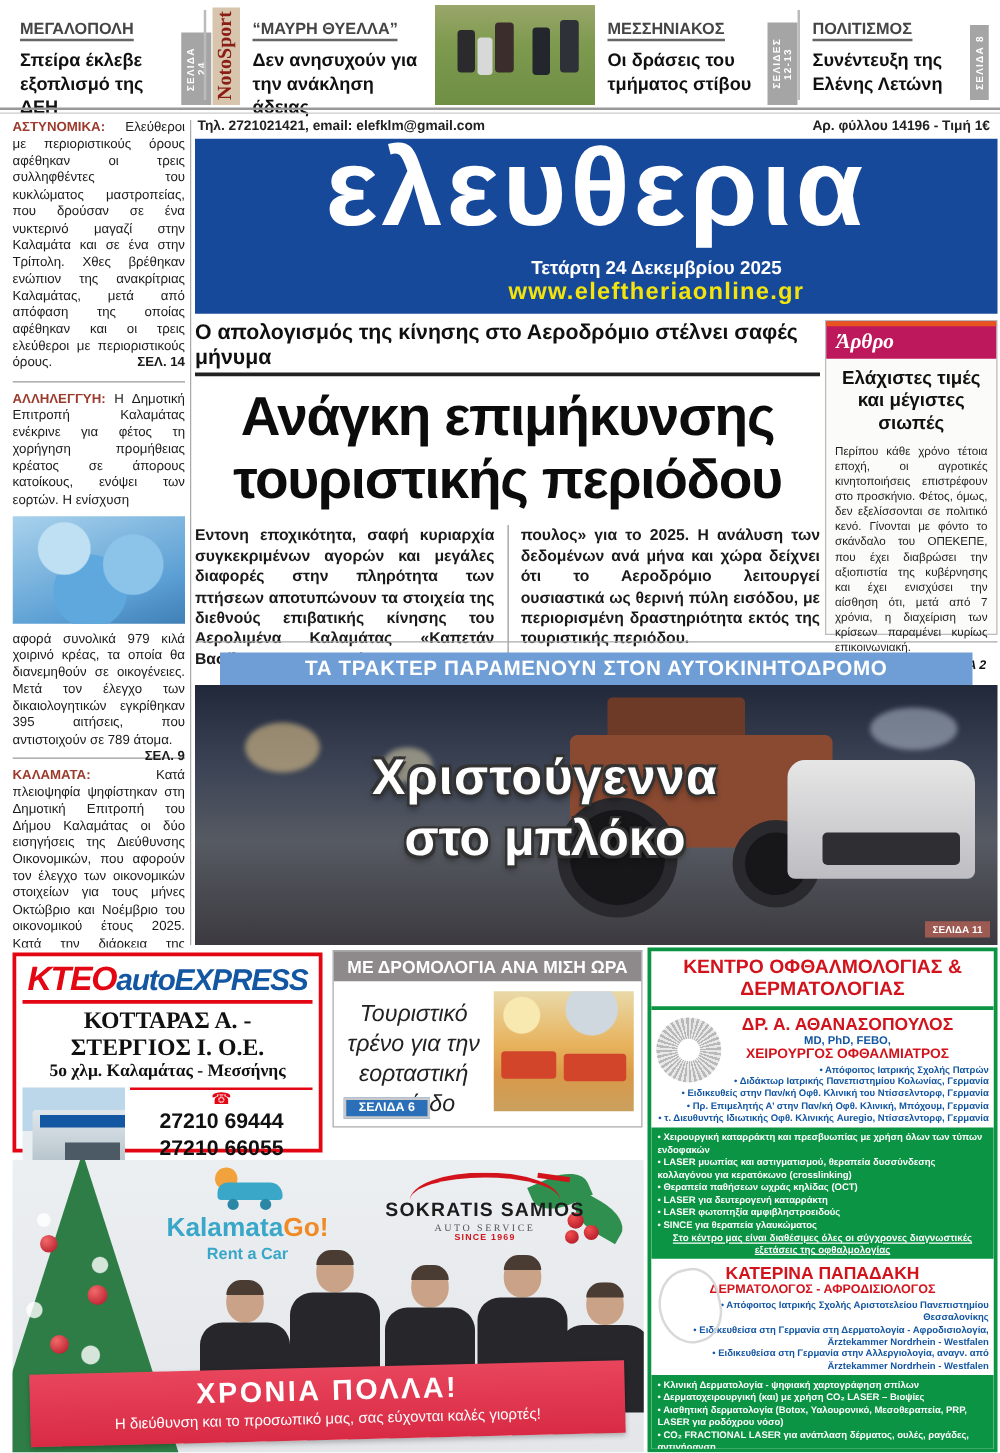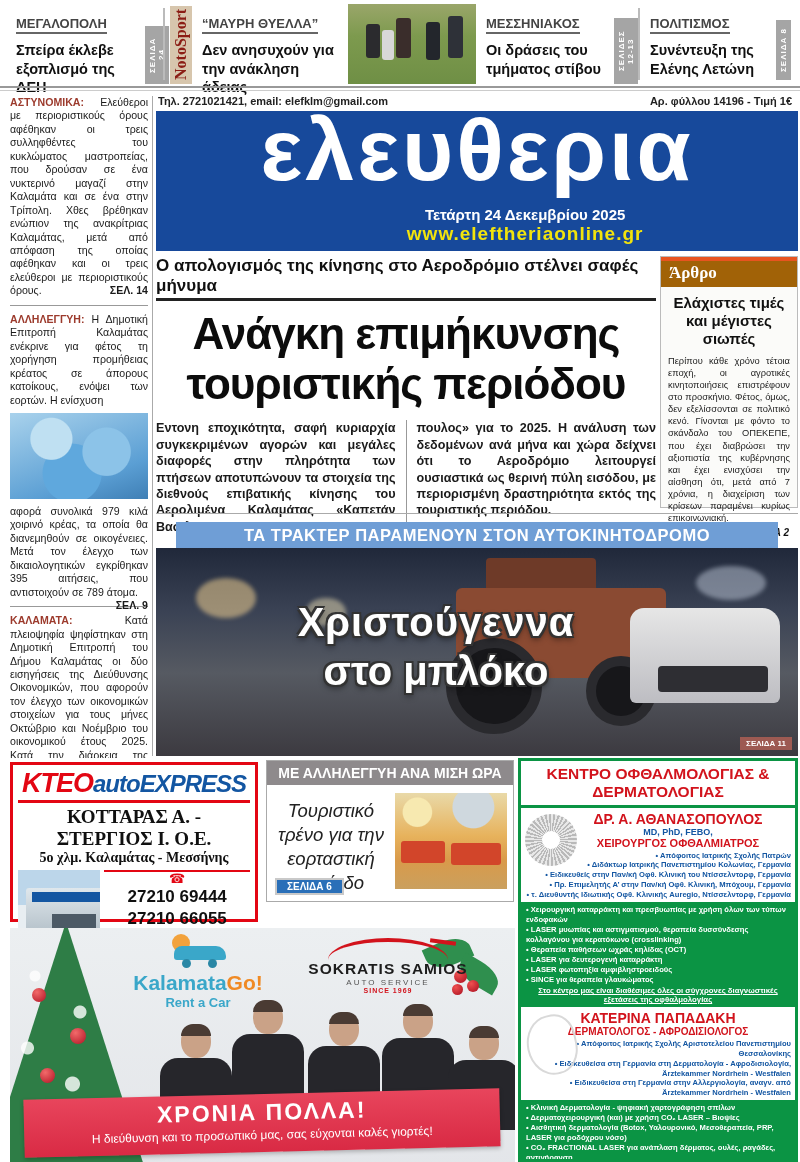--- a/index.html
+++ b/index.html
@@ -49,21 +49,21 @@
   .lead-headline{font-size:44px;line-height:1.13;font-weight:bold;color:#0c0c0c;text-align:center;letter-spacing:-1px;margin:2px 0 12px 0;}
   .lead-body{display:flex;gap:10px;}
   .lead-colA,.lead-colB{flex:1;font-size:12.6px;font-weight:bold;line-height:1.3;text-align:justify;color:#1a1a1a;}
   .lead-colB{border-left:1px solid #999;padding-left:10px;}
   .lead-ref{display:block;text-align:right;margin-top:4px;font-weight:bold;font-size:12.5px;}
   .sq{display:inline-block;width:10px;height:10px;background:#d2131c;margin-right:5px;vertical-align:baseline;}
   .lead-rule{position:absolute;left:156px;top:513px;width:642px;border-top:1px solid #aaa;}
 
   
   .arthro{position:absolute;left:660px;top:256px;width:138px;height:252px;border:1px solid #bbb;background:#fbfbf9;box-sizing:border-box;}
-  .arthro-head{background:#a16207;border-top:4px solid #e8541f;color:#fff;font-family:"Liberation Serif", serif;font-weight:bold;font-size:17px;padding:2px 8px 4px 8px;}
+  .arthro-head{background:#be185d;border-top:4px solid #e8541f;color:#fff;font-family:"Liberation Serif", serif;font-style:italic;font-weight:bold;font-size:17px;padding:2px 8px 4px 8px;}
   .arthro-title{font-size:15px;font-weight:bold;text-align:center;line-height:1.2;margin:7px 4px;color:#101010;}
   .arthro-body{font-size:9.3px;line-height:1.3;text-align:justify;margin:0 7px;color:#222;}
   .arthro-ref{font-size:10px;font-weight:bold;font-style:italic;text-align:right;margin:3px 8px;}
 
   
   .tractor-strip{position:absolute;left:176px;top:522px;width:602px;height:26px;background:#6f9ed6;color:#fff;font-weight:bold;font-size:16.5px;text-align:center;line-height:26px;letter-spacing:0.5px;}
   .tractor-photo{position:absolute;left:156px;top:548px;width:642px;height:208px;overflow:hidden;
      background:linear-gradient(180deg,#20283a 0%,#3a4254 30%,#565a62 60%,#3c3a40 100%);}
   .glow{position:absolute;border-radius:50%;filter:blur(2px);}
   .tractor-body{position:absolute;left:300px;top:40px;width:210px;height:90px;background:#8a4a32;border-radius:6px;}
@@ -147,21 +147,21 @@
   .kg-sun{position:absolute;left:6px;top:-8px;width:18px;height:18px;border-radius:50%;background:#f2a23c;}
   .kg-body{position:absolute;left:8px;top:4px;width:52px;height:14px;background:#3aa7c9;border-radius:8px 10px 3px 3px;}
   .kg-wheel{position:absolute;bottom:0;width:9px;height:9px;border-radius:50%;background:#2a87a5;}
   .kg-name{font-weight:bold;font-size:21px;margin-top:3px;}
   .kg-n1{color:#3aa7c9;}.kg-n2{color:#f08a24;}
   .kg-sub{color:#3aa7c9;font-weight:bold;font-size:13px;}
   .ss-logo{position:absolute;left:288px;top:10px;width:180px;text-align:center;}
   .ss-swoosh{width:120px;height:18px;margin:0 auto;border-top:4px solid #d2131c;border-radius:50% 50% 0 0/100% 100% 0 0;position:relative;}
   .ss-swoosh::after{content:"";position:absolute;right:-8px;top:-2px;width:26px;height:4px;background:#d2131c;transform:rotate(8deg);}
   .ss-name{font-weight:bold;font-size:15.5px;letter-spacing:1px;color:#1c1c1c;}
-  .ss-sub{font-size:8px;color:#555;letter-spacing:2px;}
+  .ss-sub{font-size:8px;color:#555;letter-spacing:2px;font-family:Liberation Serif, serif;}
   .ss-since{font-size:7px;color:#d2131c;font-weight:bold;letter-spacing:1px;}
   .person{position:absolute;}
   .p-head{width:30px;height:34px;border-radius:50% 50% 46% 46%;background:#caa287;margin:0 auto;}
   .p-hair{width:30px;height:12px;border-radius:14px 14px 0 0;background:#4a3b33;margin:-34px auto 22px auto;}
   .p-body{width:72px;height:70px;border-radius:18px 18px 0 0;background:#26262b;margin:0 auto;}
   .ribbon{position:absolute;left:14px;top:166px;width:476px;height:58px;background:linear-gradient(180deg,#e8455c,#d92a44);transform:rotate(-1.4deg);box-shadow:0 2px 4px rgba(0,0,0,.25);text-align:center;}
   .ribbon-main{color:#fff;font-weight:bold;font-size:23px;letter-spacing:2px;margin-top:5px;}
   .ribbon-sub{color:#fff;font-size:12px;margin-top:2px;}
   .tiretrack{position:absolute;left:60px;bottom:0;width:445px;height:8px;
      background:repeating-linear-gradient(90deg,#1c1c1c 0 18px,#e2e4e8 18px 26px);}
@@ -296,21 +296,21 @@
         <div class="kteo-phone">27210 69444</div>
         <div class="kteo-phone">27210 66055</div>
         <div class="kteo-mailrule"></div>
         <div class="kteo-icon">✉</div>
         <div class="kteo-email">kteoautoexpress@gmail.com</div>
       </div>
     </div>
   </div>
 
   <div class="train">
-    <div class="train-head">ΜΕ ΑΛΛΗΛΕΓΓΥΗ ΑΝΑ ΜΙΣΗ ΩΡΑ</div>
+    <div class="train-head">ΜΕ ΔΡΟΜΟΛΟΓΙΑ ΑΝΑ ΜΙΣΗ ΩΡΑ</div>
     <div class="train-body">
       <div class="train-text">Τουριστικό τρένο για την εορταστική περίοδο</div>
       <div class="train-photo">
         <div class="train-car" style="left:6px;bottom:26px;width:44px;"></div>
         <div class="train-car" style="left:56px;bottom:24px;width:50px;"></div>
       </div>
     </div>
     <div class="train-ref">ΣΕΛΙΔΑ 6</div>
   </div>
 

